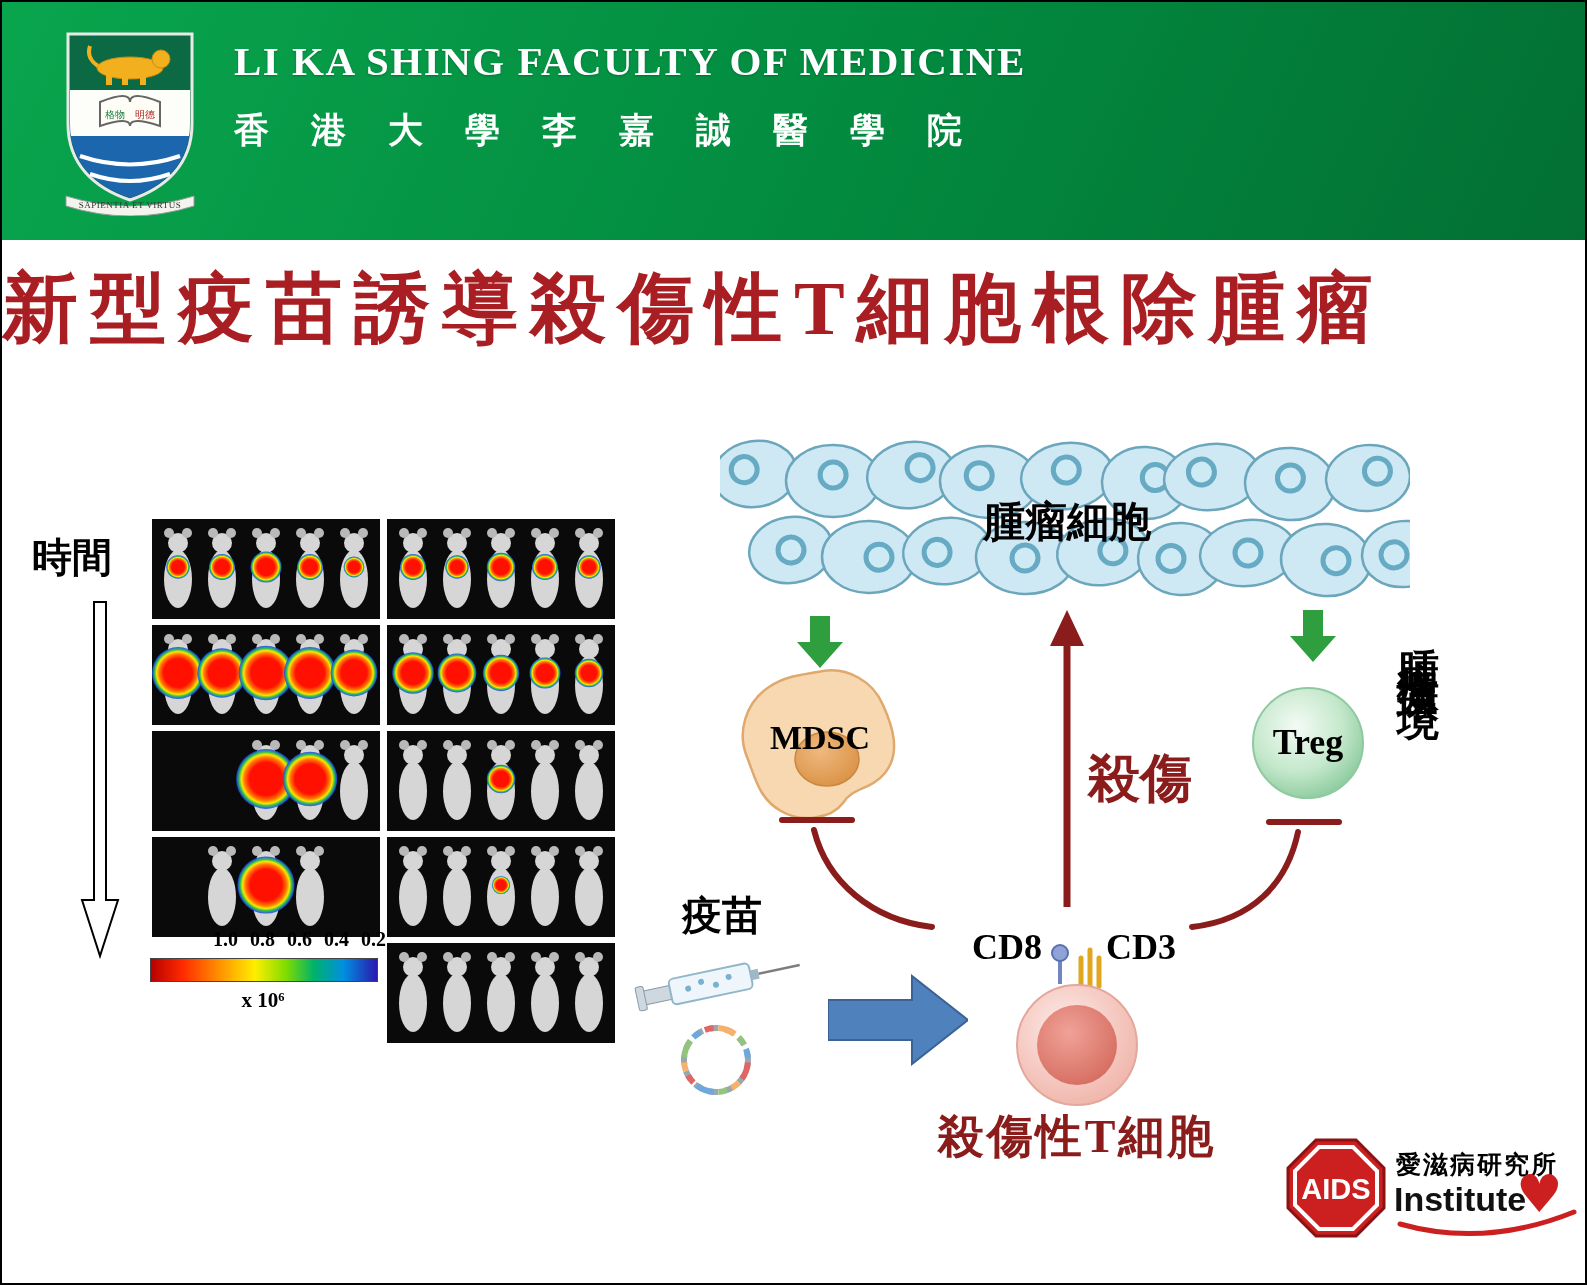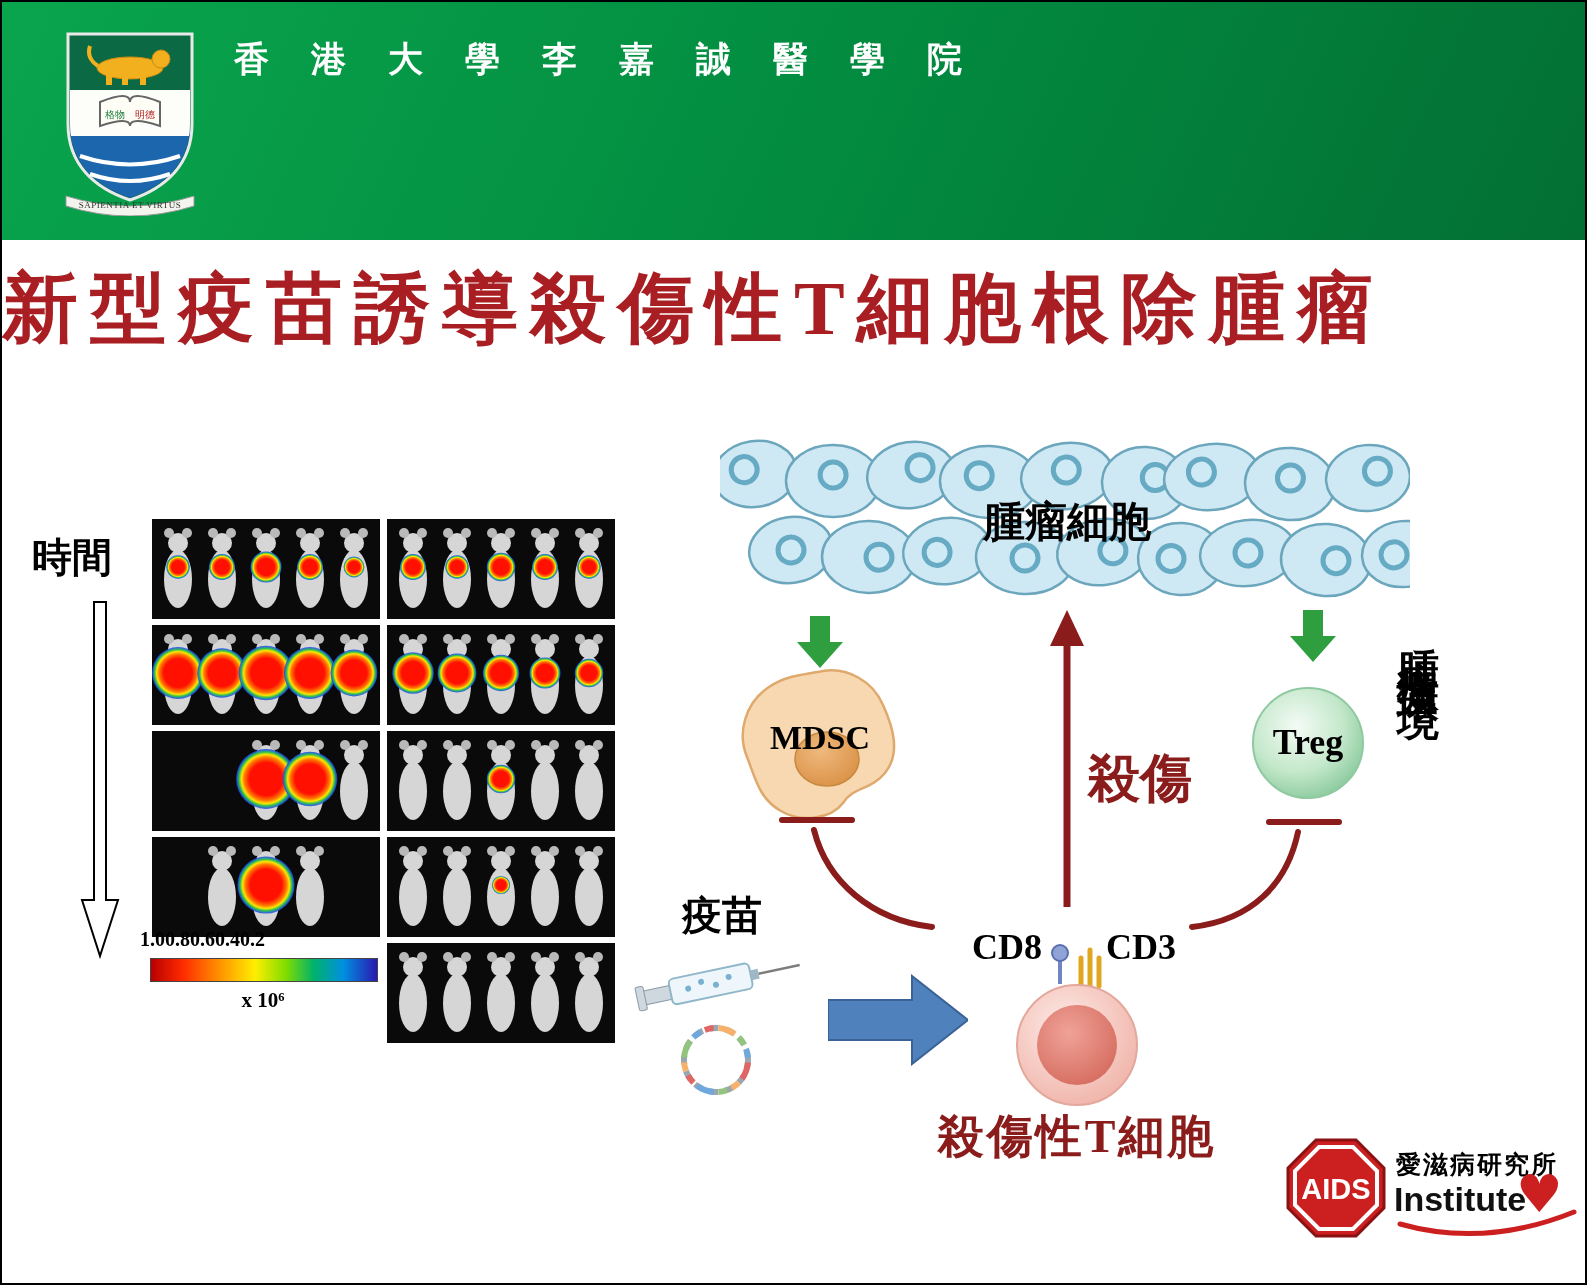--- a/index.html
+++ b/index.html
@@ -5,29 +5,29 @@
   html,body{margin:0;padding:0;background:#ffffff;}
   .page{position:relative;width:1587px;height:1285px;background:#fff;border:2px solid #000;
         box-sizing:border-box;overflow:hidden;font-family:"Liberation Serif",serif;}
   .abs{position:absolute;}
   
   .header{position:absolute;left:0;top:0;width:100%;height:238px;
           background:linear-gradient(115deg,#09a54d 0%,#028a3f 55%,#036f33 100%);}
   .header-text{position:absolute;left:232px;top:34px;}
   .h-line1{font-weight:bold;color:#fff;font-size:41px;letter-spacing:1.5px;line-height:1.25;
            text-shadow:0 1px 2px rgba(0,0,0,.25);white-space:nowrap;}
-  .h-line2{font-weight:bold;color:#fff;font-size:35px;letter-spacing:42px;white-space:nowrap;}
+  .h-line2{font-weight:bold;color:#fff;font-size:35px;letter-spacing:42px;margin-top:20px;white-space:nowrap;}
   
   .main-title{position:absolute;top:256px;left:0;width:100%;
               font-size:76px;font-weight:bold;color:#a81e22;letter-spacing:12px;white-space:nowrap;}
   .lbl{position:absolute;font-weight:bold;color:#000;}
   .grp-label{font-size:40px;text-align:center;}
   .mouse-panel{position:absolute;width:228px;height:100px;background:#0a0a0a;}
   .scale-ticks{position:absolute;left:138px;top:926px;width:246px;display:flex;
-               justify-content:flex-start;font-weight:bold;font-size:20px;}
+               justify-content:flex-end;font-weight:bold;font-size:20px;gap:12px;}
   .scale-bar{position:absolute;left:148px;top:956px;width:226px;height:22px;border:1px solid #444;
              background:linear-gradient(to right,#b80000,#ff2a00 14%,#ff9000 30%,#ffee00 46%,#7ddc00 60%,#00b26a 72%,#0090e0 85%,#2a18b0 100%);}
   .scale-unit{position:absolute;left:148px;top:986px;width:226px;text-align:center;font-weight:bold;font-size:21px;}
   .darkred{color:#8b1c1c;}
   .micro-env{writing-mode:vertical-rl;text-orientation:upright;letter-spacing:12px;
              font-size:42px;font-weight:bold;color:#000;}
   .cd-label{font-size:36px;}
   .killer-label{font-size:46px;letter-spacing:3px;text-align:center;}
   .logo-cn{font-size:25px;font-weight:bold;letter-spacing:2px;}
   .logo-inst{font-family:"Liberation Sans",sans-serif;font-weight:bold;font-size:34px;color:#111;}
@@ -85,20 +85,21 @@
       </g>
       <g>
         <path d="M40 74 Q 70 62 70 74 Q 70 62 100 74 V 98 Q 70 88 70 98 Q 70 88 40 98 Z" fill="#fffef6" stroke="#666" stroke-width="2"></path>
         <text x="55" y="90" font-size="10" text-anchor="middle" fill="#1a7a3a">格物</text>
         <text x="85" y="90" font-size="10" text-anchor="middle" fill="#b02020">明德</text>
       </g>
       <path d="M6 168 Q 70 188 134 168 L 134 178 Q 70 198 6 178 Z" fill="#f4f4ee" stroke="#9a9a9a"></path>
       <text x="70" y="180" font-size="9" text-anchor="middle" fill="#333" letter-spacing="0.5">SAPIENTIA ET VIRTUS</text>
     </svg>
     <div class="header-text">
+      <div class="h-line1">LI KA SHING FACULTY OF MEDICINE</div>
       <div class="h-line2">香港大學李嘉誠醫學院</div>
     </div>
   </div>
 
   <div class="main-title">新型疫苗誘導殺傷性T細胞根除腫瘤</div>
 
   <div class="lbl" style="left:30px;top:528px;font-size:40px">時間</div>
 
   <svg class="abs" style="left:78px;top:598px" width="40" height="360" viewBox="0 0 40 360">
     <polygon points="14,2 26,2 26,300 38,300 20,356 2,300 14,300" fill="#ffffff" stroke="#000" stroke-width="2"></polygon>

